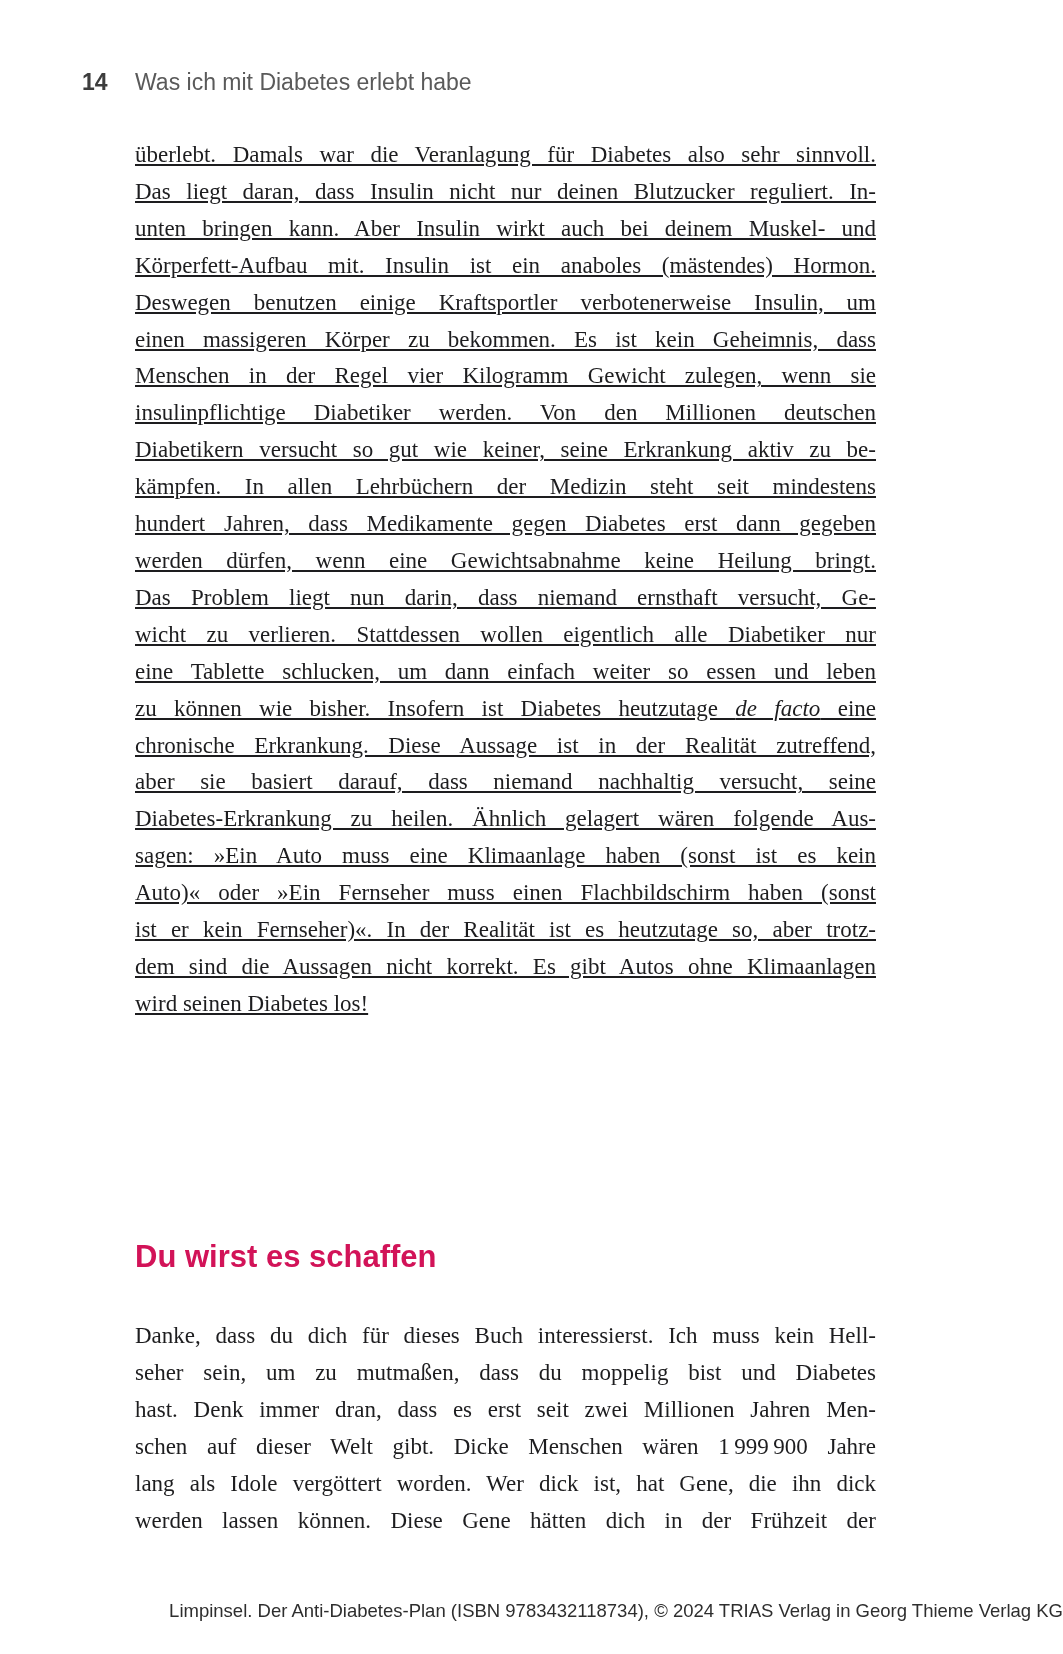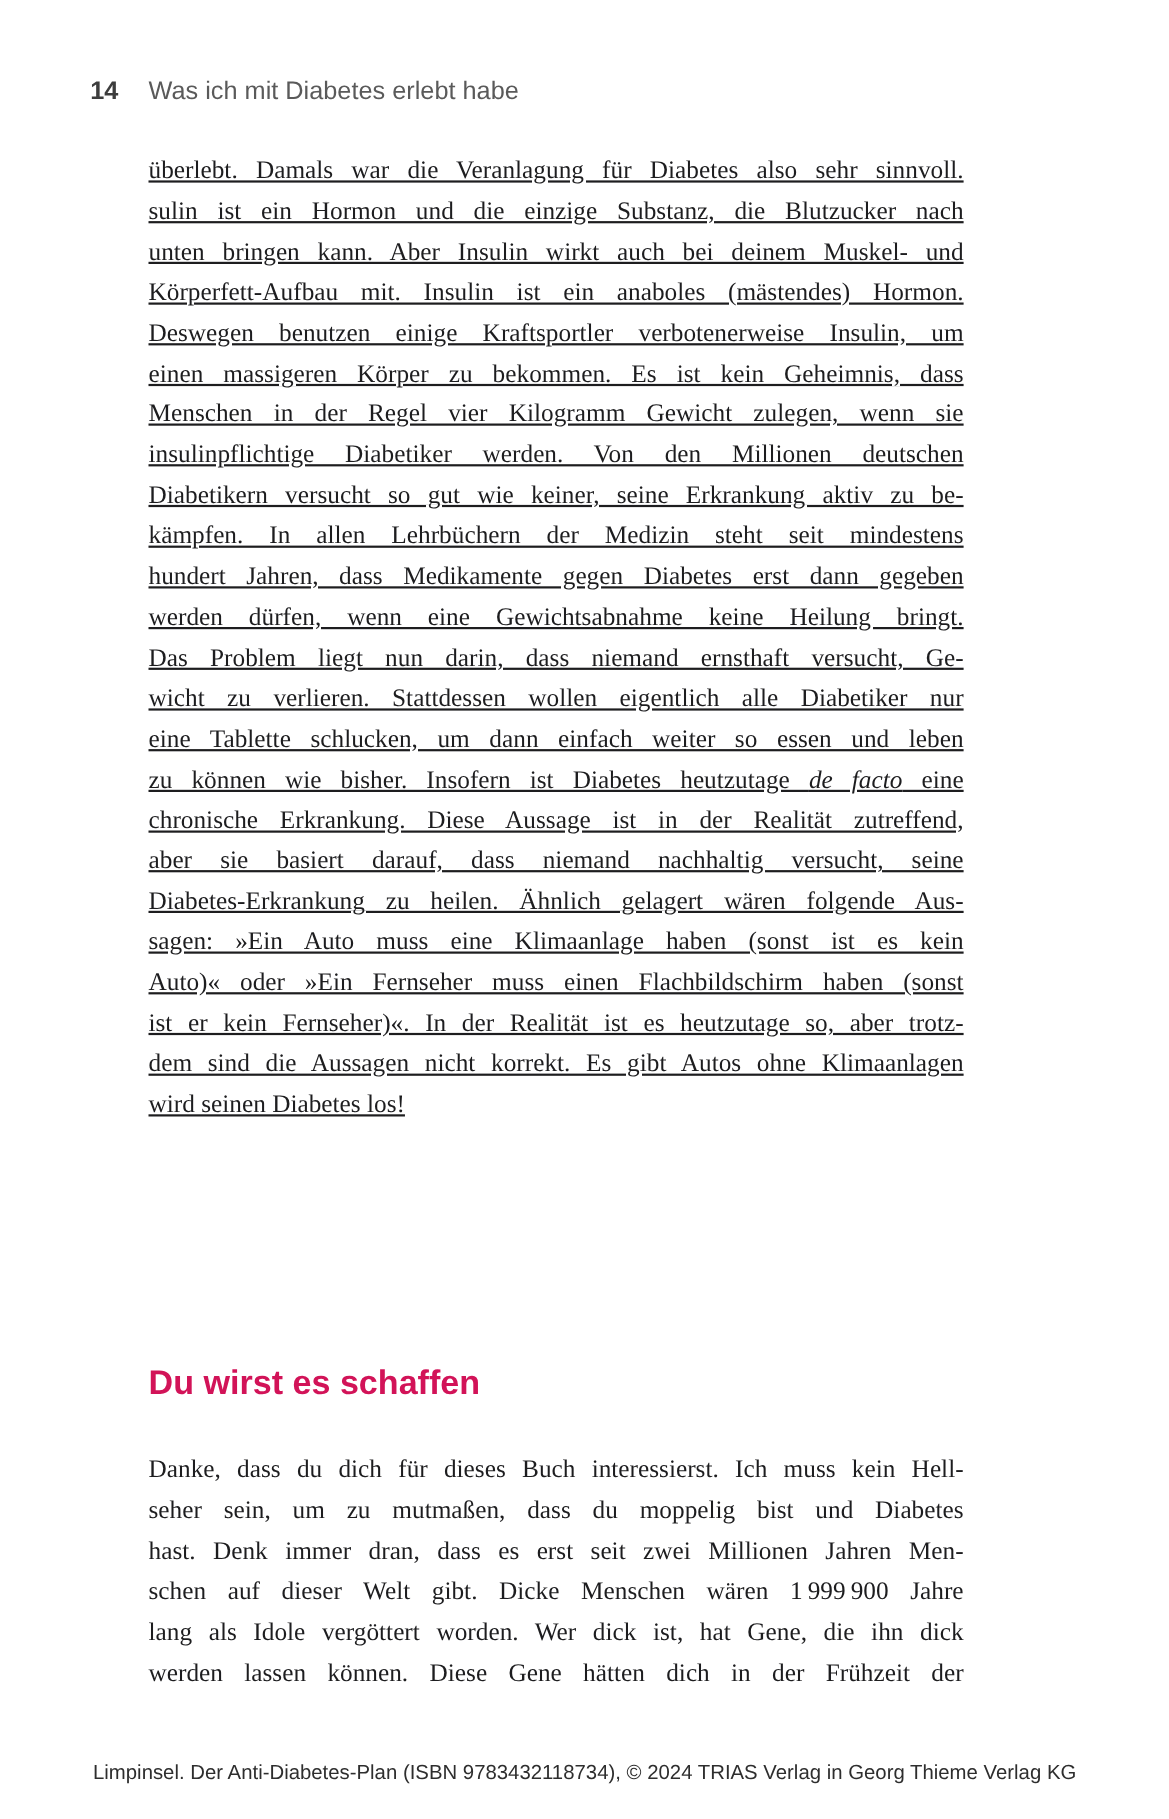--- a/index.html
+++ b/index.html
@@ -57,39 +57,39 @@
     font-weight: bold;
     font-size: 31px;
     line-height: 38px;
     color: var(--heading-color, #d21358);
   }
   .footer {
     position: absolute;
     left: 0;
     top: 1600px;
     width: 1063px;
-    text-align: center;
+    text-align: right;
     font-family: "Liberation Sans", "DejaVu Sans", sans-serif;
     font-size: 18.5px;
     color: var(--footer-color, #2e2e2e);
   }
 </style>
 </head>
 <body>
 
 <div class="page">
 
   <div class="running-header">
     <span class="pagenum">14</span>
     <span class="chapter">Was ich mit Diabetes erlebt habe</span>
   </div>
 
   <div class="para para1">
       <div class="line">überlebt. Damals war die Veranlagung für Diabetes also sehr sinnvoll.</div>
-      <div class="line">sulin ist ein Hormon und die einzige Substanz, die Blutzucker nach</div>
+      <div class="line">Das liegt daran, dass Insulin nicht nur deinen Blutzucker reguliert. In-</div>
       <div class="line">unten bringen kann. Aber Insulin wirkt auch bei deinem Muskel- und</div>
       <div class="line">Körperfett-Aufbau mit. Insulin ist ein anaboles (mästendes) Hormon.</div>
       <div class="line">Deswegen benutzen einige Kraftsportler verbotenerweise Insulin, um</div>
       <div class="line">einen massigeren Körper zu bekommen. Es ist kein Geheimnis, dass</div>
       <div class="line">Menschen in der Regel vier Kilogramm Gewicht zulegen, wenn sie</div>
       <div class="line">insulinpflichtige Diabetiker werden. Von den Millionen deutschen</div>
       <div class="line">Diabetikern versucht so gut wie keiner, seine Erkrankung aktiv zu be-</div>
       <div class="line">kämpfen. In allen Lehrbüchern der Medizin steht seit mindestens</div>
       <div class="line">hundert Jahren, dass Medikamente gegen Diabetes erst dann gegeben</div>
       <div class="line">werden dürfen, wenn eine Gewichtsabnahme keine Heilung bringt.</div>

